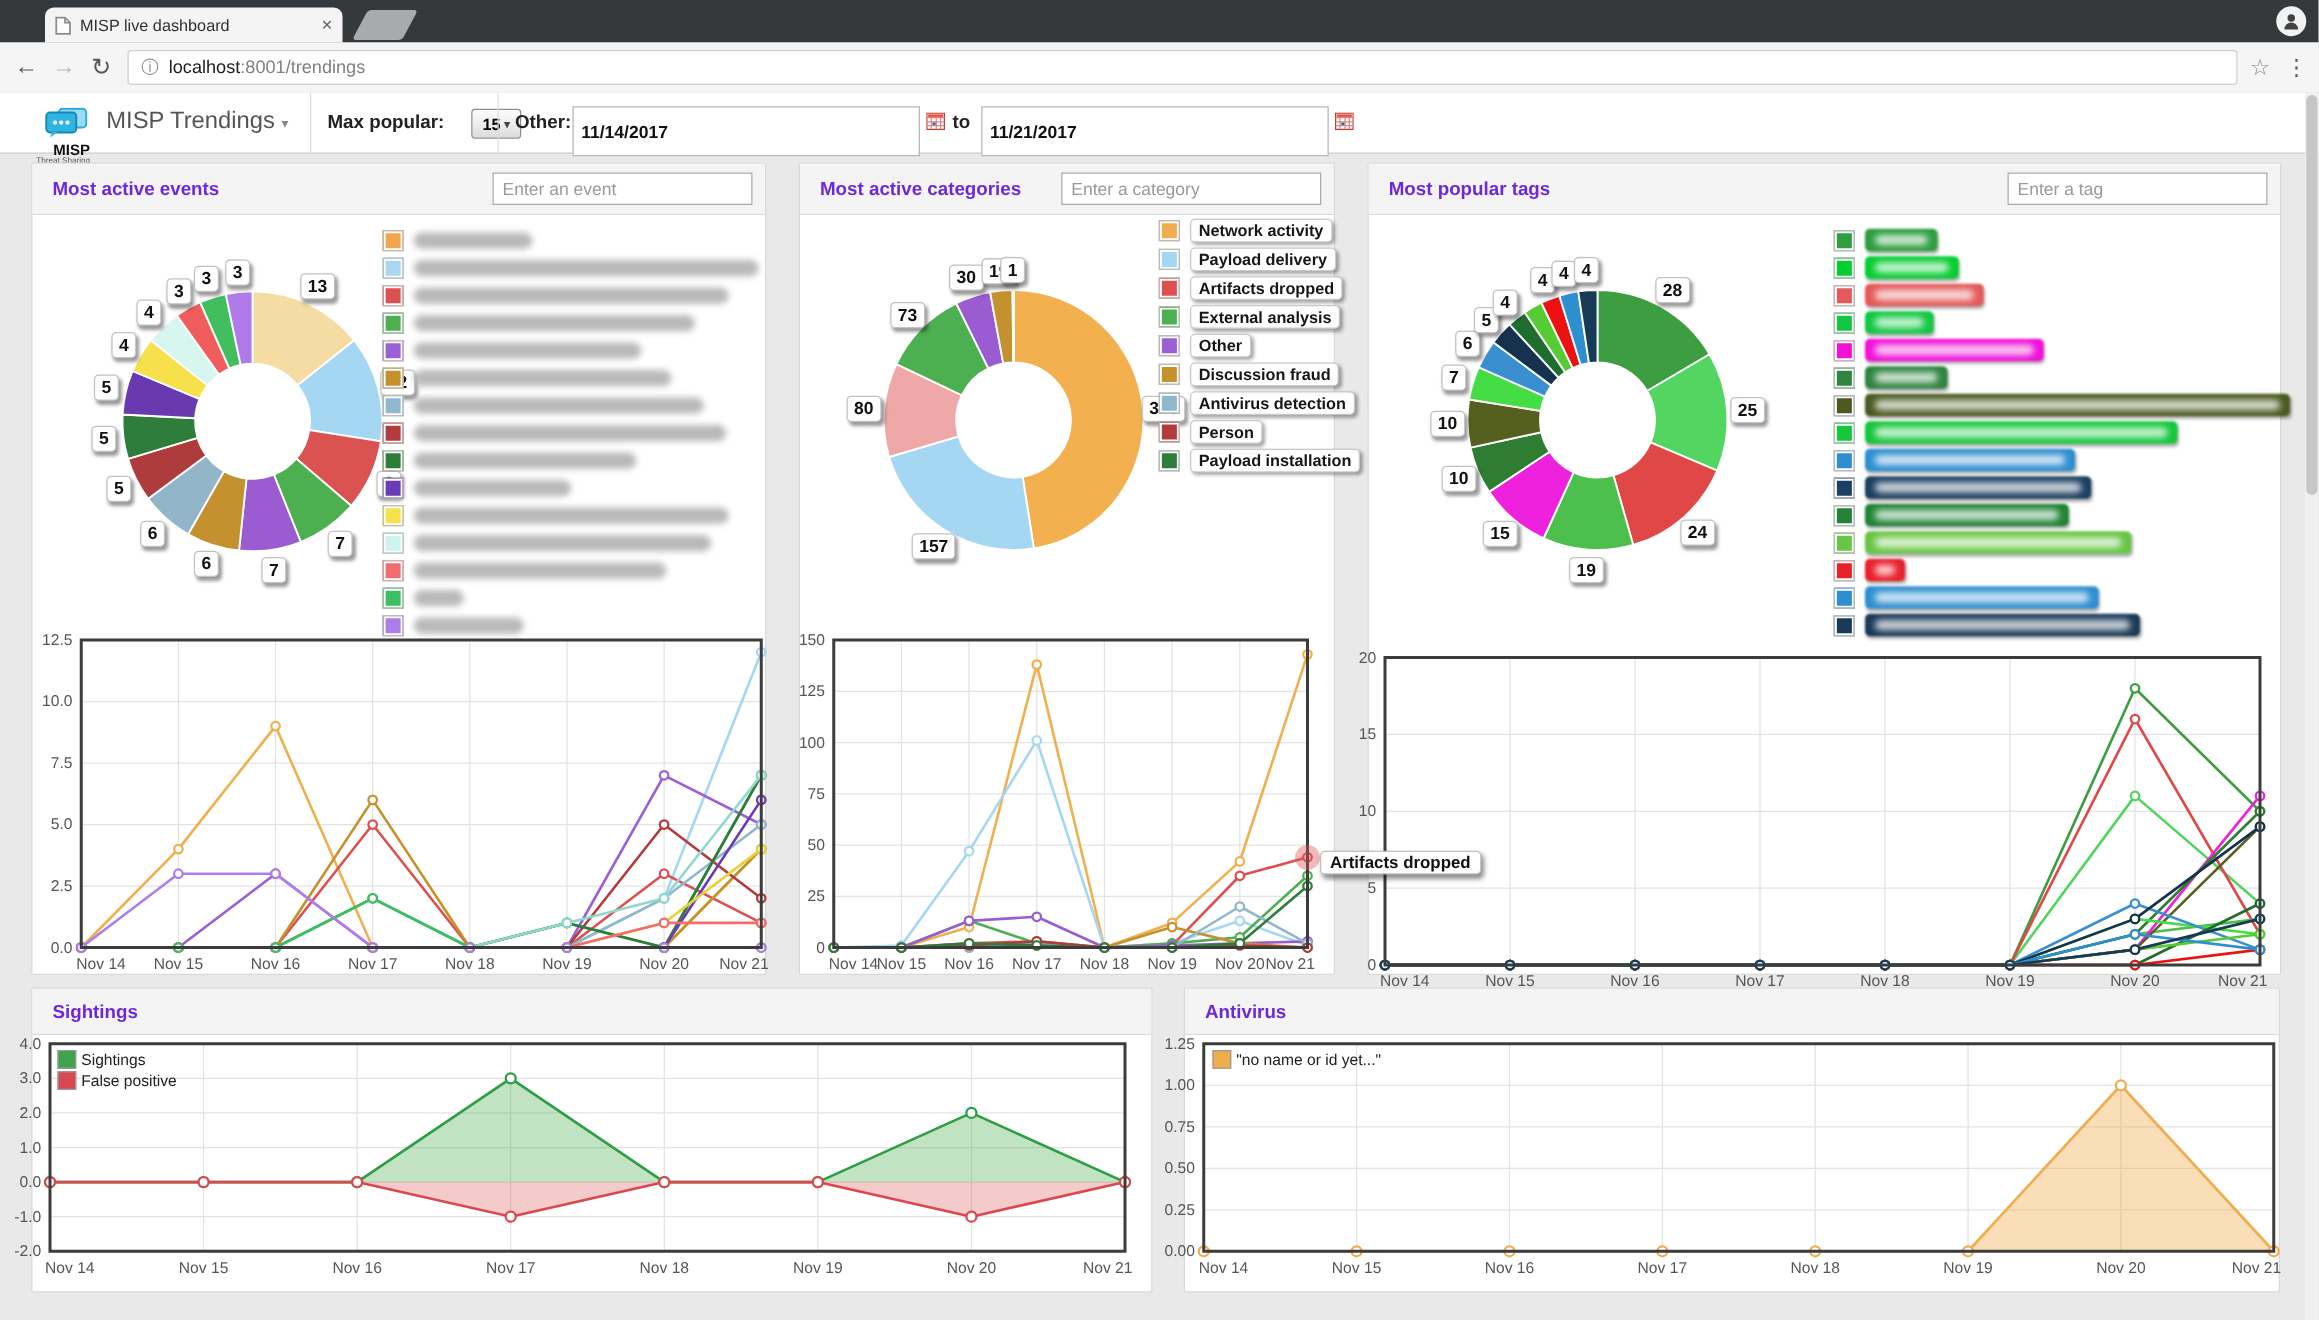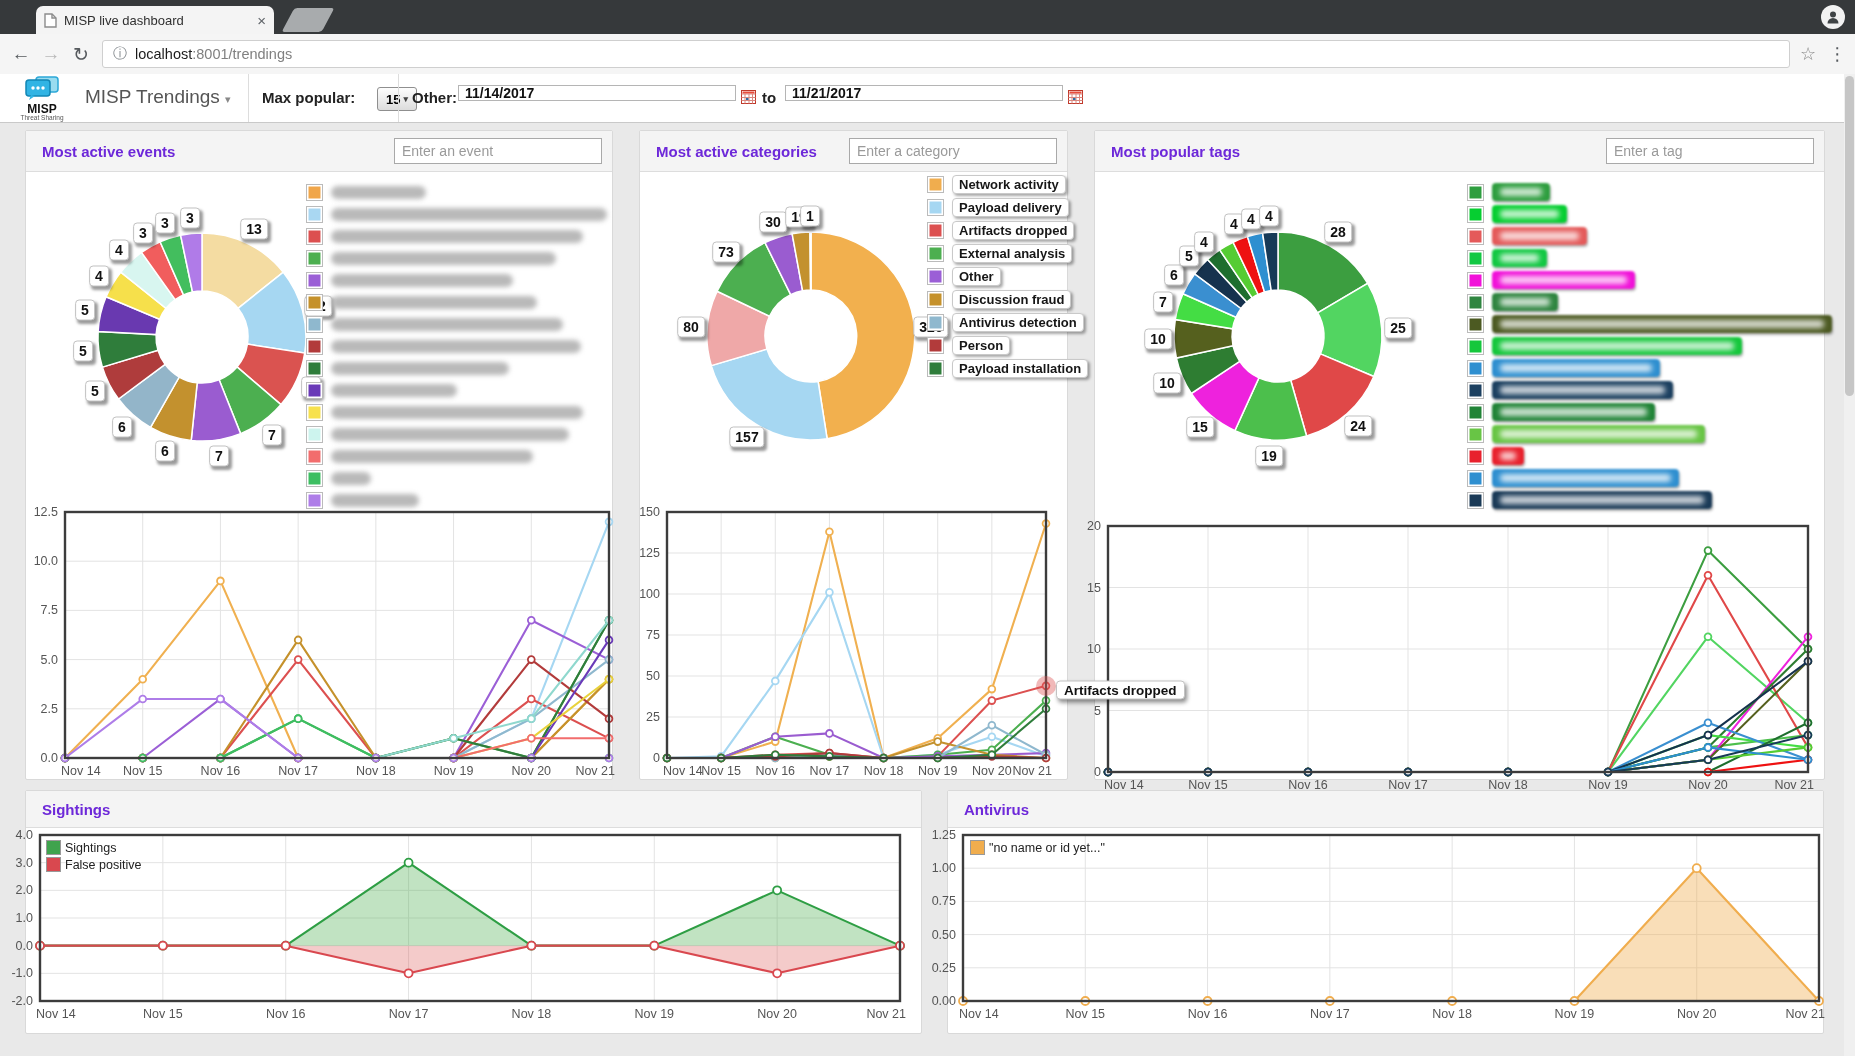--- a/index.html
+++ b/index.html
@@ -16,30 +16,30 @@
   .navbtn{font-size:19px;color:#55595d;width:30px;text-align:center;cursor:pointer;}
   .navbtn.dis{color:#b8b8b8;}
   .omnibox{flex:0 0 auto;width:1688px;height:28px;background:#fff;border:1px solid #cfcfcf;border-radius:3px;margin-left:6px;display:flex;align-items:center;padding:0 10px;box-sizing:border-box;font-size:14.5px;}
   .info-i{color:#80868b;font-size:14px;margin-right:8px;}
   .host{color:#1b1b1b;}
   .path{color:#808080;}
   .star{font-size:18px;color:#8a8a8a;margin-left:10px;cursor:pointer;}
   .dots{font-size:18px;color:#55595d;margin-left:12px;cursor:pointer;}
   
   .appheader{position:absolute;left:0;top:74px;width:1855px;height:48px;background:#fff;border-bottom:1px solid #c9c9c9;}
-  .logo{position:absolute;left:12px;top:2px;width:60px;text-align:center;}
+  .logo{position:absolute;left:12px;top:12px;width:60px;text-align:right;}
   .logo .lt{font-weight:bold;font-size:12px;color:#111;line-height:10px;}
   .logo .ls{font-size:6.5px;color:#555;}
   .navtitle{position:absolute;left:85px;top:12px;font-size:19px;color:#555;cursor:pointer;}
   .navtitle .caret{font-size:11px;color:#888;}
   .hsep{position:absolute;top:0;height:48px;border-left:1px solid #ddd;}
   .hlabel{position:absolute;top:15px;font-weight:bold;font-size:15px;color:#222;}
   .selectbox{position:absolute;left:377px;top:13px;width:38px;height:22px;border:1px solid #8f8f8f;border-radius:3px;background:linear-gradient(#fdfdfd,#dcdcdc);font-weight:bold;font-size:13px;display:flex;align-items:center;justify-content:center;gap:3px;cursor:pointer;}
   .selectbox .caret{font-size:9px;color:#444;}
-  .dateinput{position:absolute;top:11px;height:16px;border:1px solid #b5b5b5;font-weight:bold;font-size:14px;color:#111;padding:0 6px;box-sizing:border-box;font-family:"Liberation Sans",sans-serif;}
+  .dateinput{position:absolute;top:11px;height:40px;border:1px solid #b5b5b5;font-weight:bold;font-size:14px;color:#111;padding:0 6px;box-sizing:border-box;font-family:"Liberation Sans",sans-serif;}
   .calicon{position:absolute;top:16px;width:15px;height:14px;cursor:pointer;}
   
   .panel{position:absolute;background:#fff;border:1px solid #d9d9d9;border-radius:2px;}
   .phead{height:40px;background:#f4f4f4;border-bottom:1px solid #ddd;display:flex;align-items:center;justify-content:space-between;padding:0 10px 0 16px;}
   .phead2{height:36px;}
   .ptitle{font-weight:bold;font-size:15px;color:#6d28d9;}
   .psearch{width:192px;height:24px;border:1px solid #a9a9a9;padding:0 7px;font-size:14px;color:#333;font-family:"Liberation Sans",sans-serif;}
   .psearch::placeholder{color:#9a9a9a;}
   .donut{position:absolute;width:240px;height:240px;}
   .donut svg{overflow:visible;}

